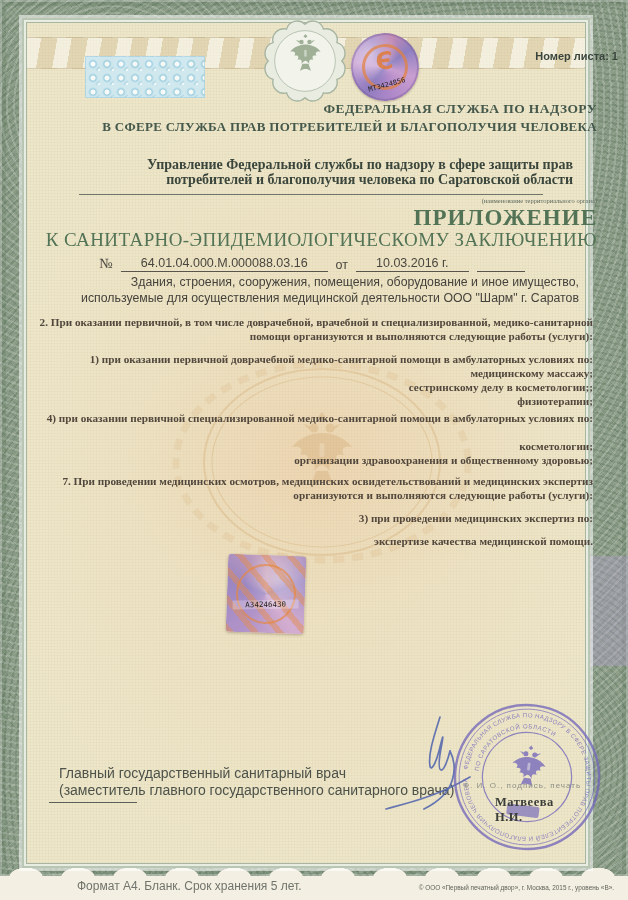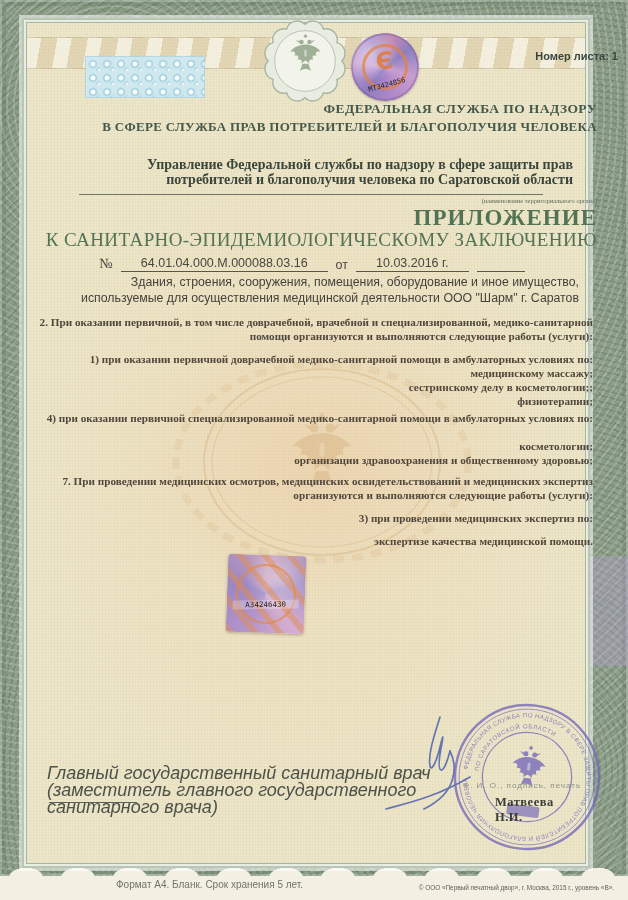--- a/index.html
+++ b/index.html
@@ -91,37 +91,37 @@
 
   .subject{top:252px;left:30px;right:6px;font-family:"Liberation Sans",sans-serif;
     font-size:12.3px;line-height:15.5px;color:#45423c;}
 
   .body{position:absolute;top:292px;left:8px;right:-8px;font-size:11.2px;font-weight:bold;
     line-height:14px;color:#51473c;text-align:right;}
   .para{white-space:pre-line;}
   .mb9{margin-bottom:9px;}.mb11{}.mb3{margin-bottom:3px;}
   .mb14{margin-bottom:14px;}.mb7{margin-bottom:7px;}
 
-  .sig-pos{position:absolute;top:742px;left:20px;width:420px;text-align:left;
-    font-family:"Liberation Sans",sans-serif;font-size:18px;line-height:17px;color:#4c524a;font-style:italic;}
+  .sig-pos{position:absolute;top:742px;left:32px;width:420px;text-align:left;
+    font-family:"Liberation Sans",sans-serif;font-size:14px;line-height:17px;color:#4c524a;}
   .sig-underline{position:absolute;top:779px;left:22px;width:88px;border-top:1px solid #5a5f58;}
   .signature{position:absolute;left:346px;top:688px;width:110px;height:120px;color:#4f63ae;opacity:.85;}
 
   .stamp{position:absolute;left:424px;top:678px;width:152px;height:152px;color:#7468bb;
     opacity:.78;transform:rotate(7deg);}
   .sig-caption{position:absolute;top:758px;left:436px;font-family:Liberation Sans, sans-serif;
     font-size:8px;letter-spacing:1px;color:#8d9089;}
   .sig-name{position:absolute;top:772px;left:468px;font-size:12.5px;font-weight:bold;
     letter-spacing:.5px;color:#3a3d38;}
 
   
   .sheet-num{position:absolute;top:50px;right:10px;font-family:"Liberation Sans",sans-serif;
     font-size:11px;font-weight:bold;color:#39443c;}
   .footer-l{position:absolute;top:879px;left:77px;font-family:"Liberation Sans",sans-serif;
-    font-size:10px;color:#70746c;margin-left:39px;}
+    font-size:12px;color:#70746c;}
   .footer-r{position:absolute;top:884px;right:14px;font-family:"Liberation Sans",sans-serif;
     font-size:6.4px;color:#5f635b;}
 </style>
 </head>
 <body>
 
 <svg width="0" height="0" style="position:absolute" aria-hidden="true">
   <defs>
     <g id="eagle-shape" fill="currentColor">
       <circle cx="42" cy="19" r="4.5"></circle>

